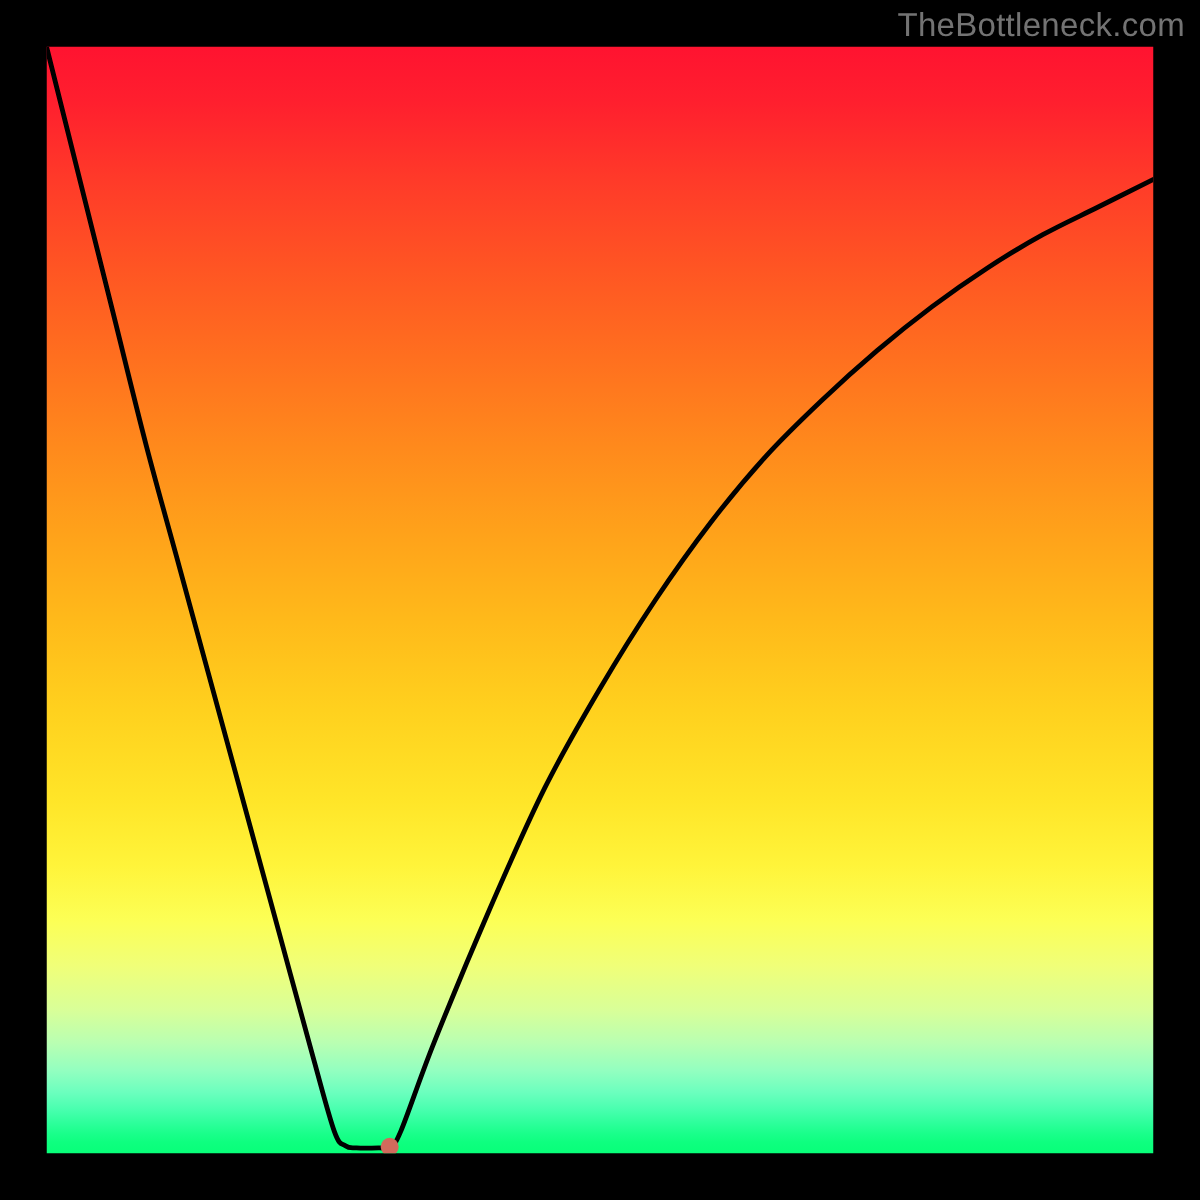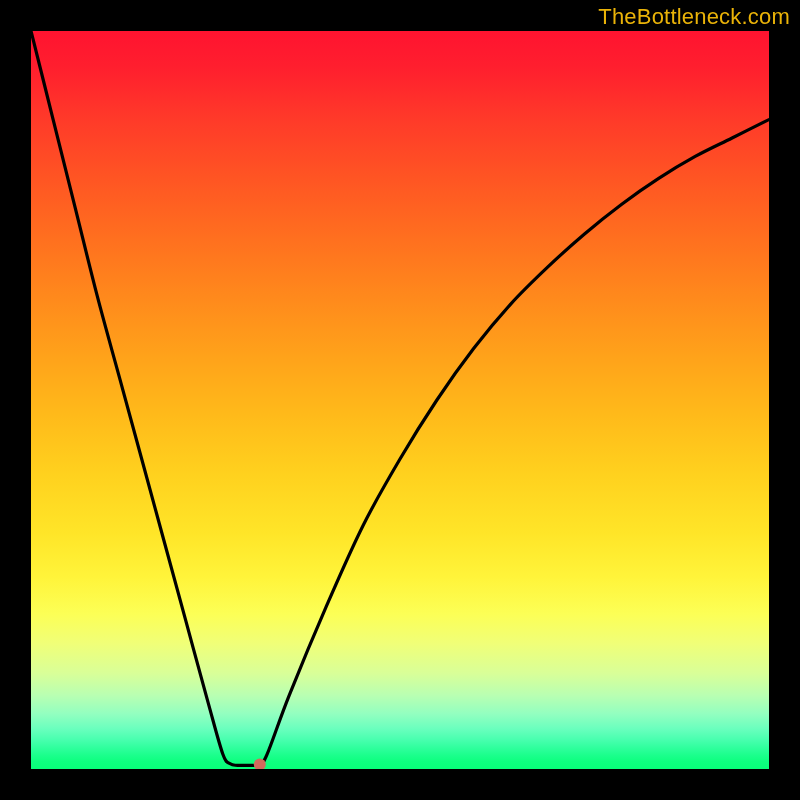--- a/index.html
+++ b/index.html
@@ -14,21 +14,21 @@
   .frame {
     position: relative;
     width: 800px;
     height: 800px;
     background: #000;
   }
   .watermark {
     position: absolute;
     top: 4px;
     right: 10px;
-    color: #eab308;
+    color: #737373;
     font-size: 22px;
     font-weight: 500;
     letter-spacing: 0.2px;
     z-index: 10;
   }
   .plot-area {
     position: absolute;
     left: 31px;
     top: 31px;
     width: 738px;

